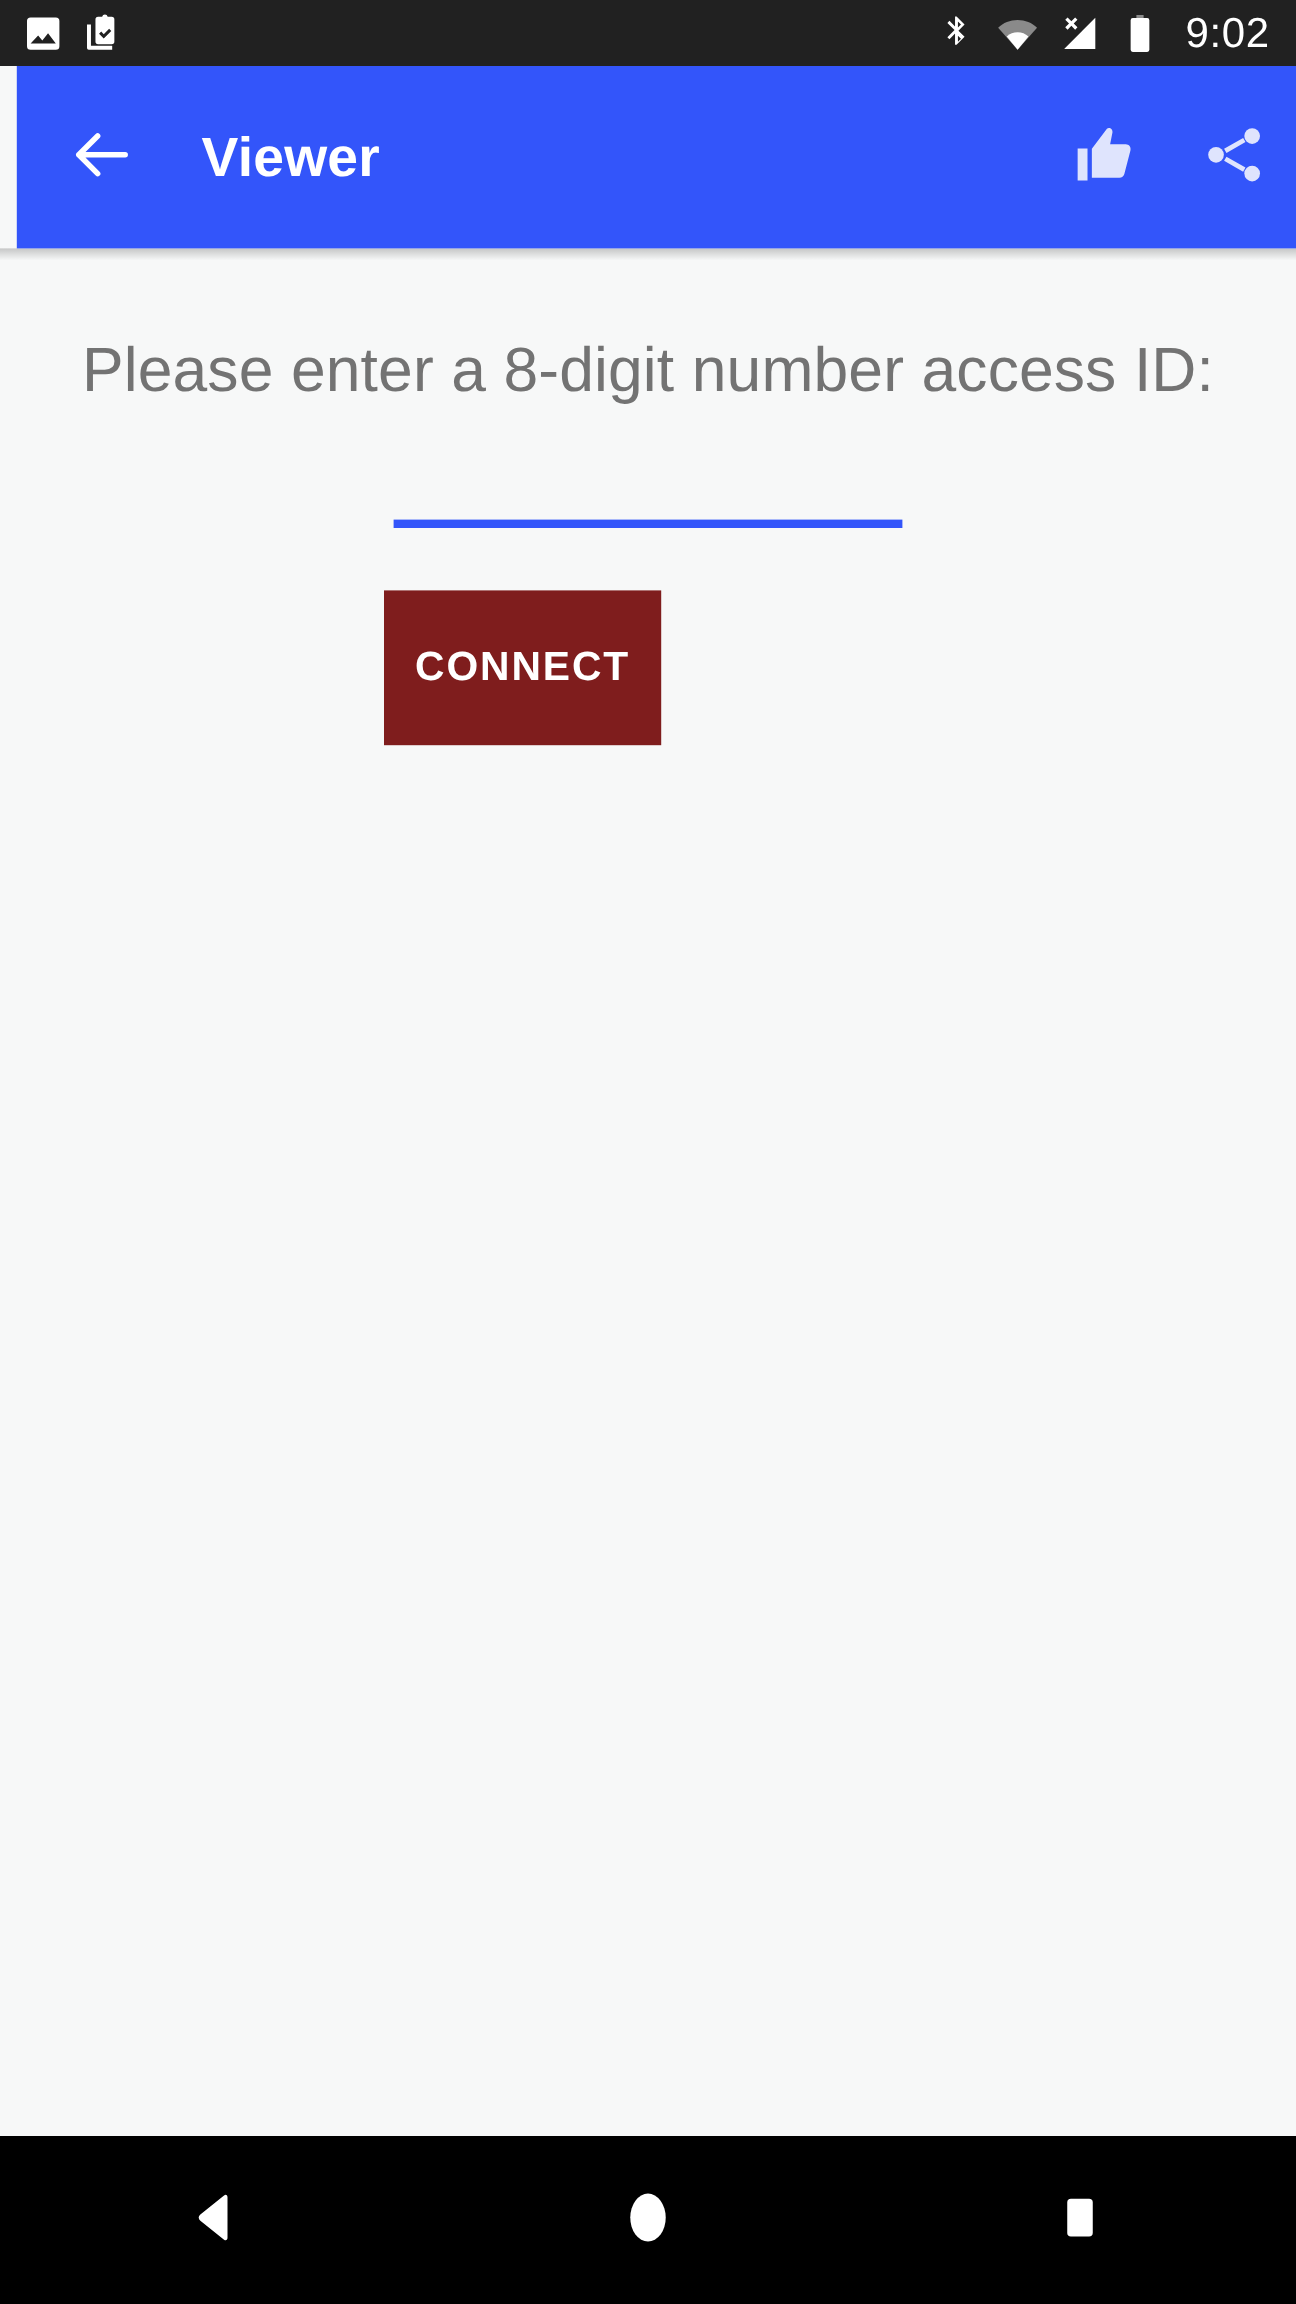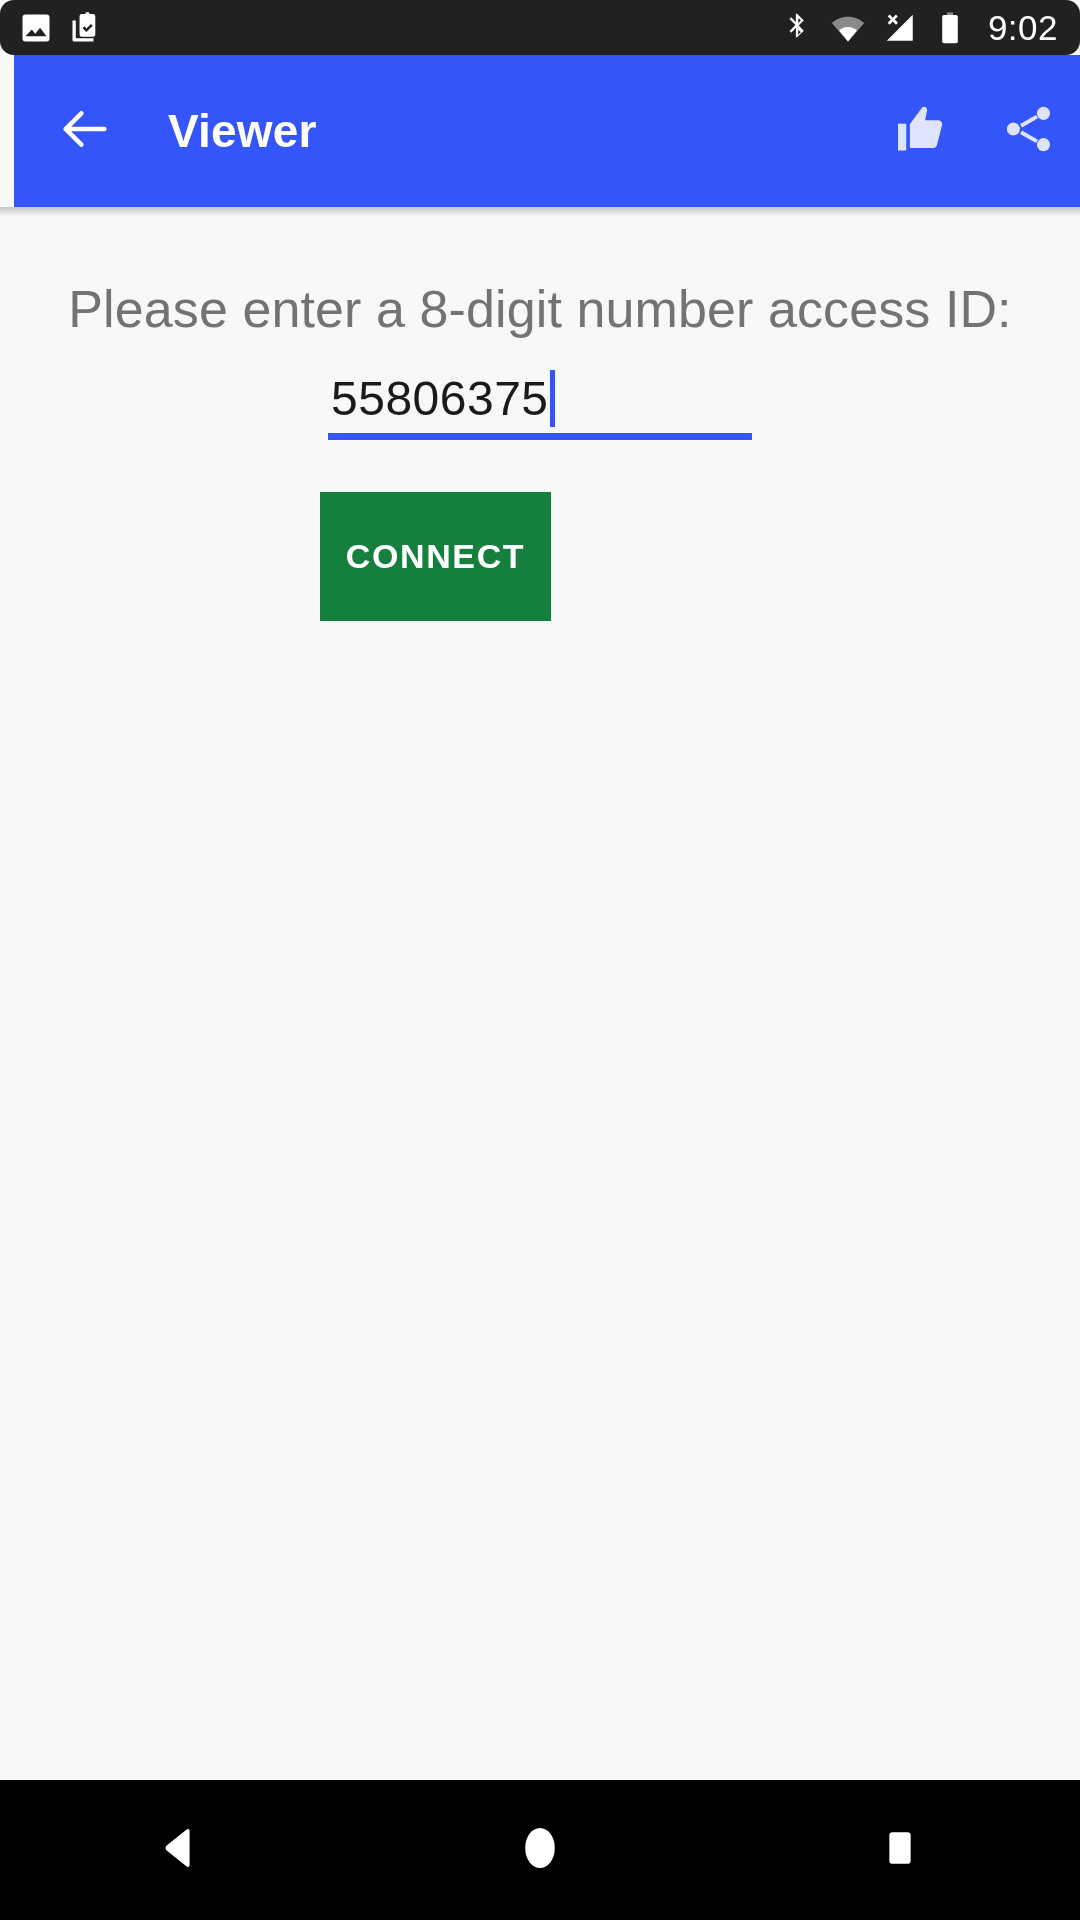--- a/index.html
+++ b/index.html
@@ -22,21 +22,20 @@
   .statusbar {
     position: absolute;
     top: 0; left: 0;
     width: 1080px;
     height: 55px;
     background: #212121;
     display: flex;
     align-items: center;
     box-sizing: border-box;
     padding: 0 22px 0 18px;
-    border-radius: 14px;
   }
   .sb-left {
     display: flex;
     align-items: center;
     gap: 14px;
   }
   .sb-right {
     margin-left: auto;
     display: flex;
     align-items: center;
@@ -161,21 +160,21 @@
     width: 424px;
     height: 7px;
     background: #3355fa;
   }
   .connect-btn {
     position: absolute;
     top: 285px;
     left: 320px;
     width: 231px;
     height: 129px;
-    background: #15803d;
+    background: #7f1d1d;
     border: none;
     color: #ffffff;
     font-family: "Liberation Sans", sans-serif;
     font-size: 34px;
     font-weight: bold;
     letter-spacing: 1.6px;
     cursor: pointer;
     padding: 0;
     display: flex;
     align-items: center;
@@ -278,24 +277,20 @@
       </div>
     </div>
   </div>
   <div class="appbar-shadow"></div>
 
   <div class="content">
 
     <div class="prompt">Please enter a 8-digit number access ID:</div>
 
     <div class="field-wrap">
-      <div class="field-value-row">
-        <span class="field-value">55806375</span>
-        <span class="caret"></span>
-      </div>
       <div class="field-underline"></div>
     </div>
 
     <button class="connect-btn">CONNECT</button>
 
   </div>
 
   <div class="navbar">
     <div class="nav-btn">
       <span>

